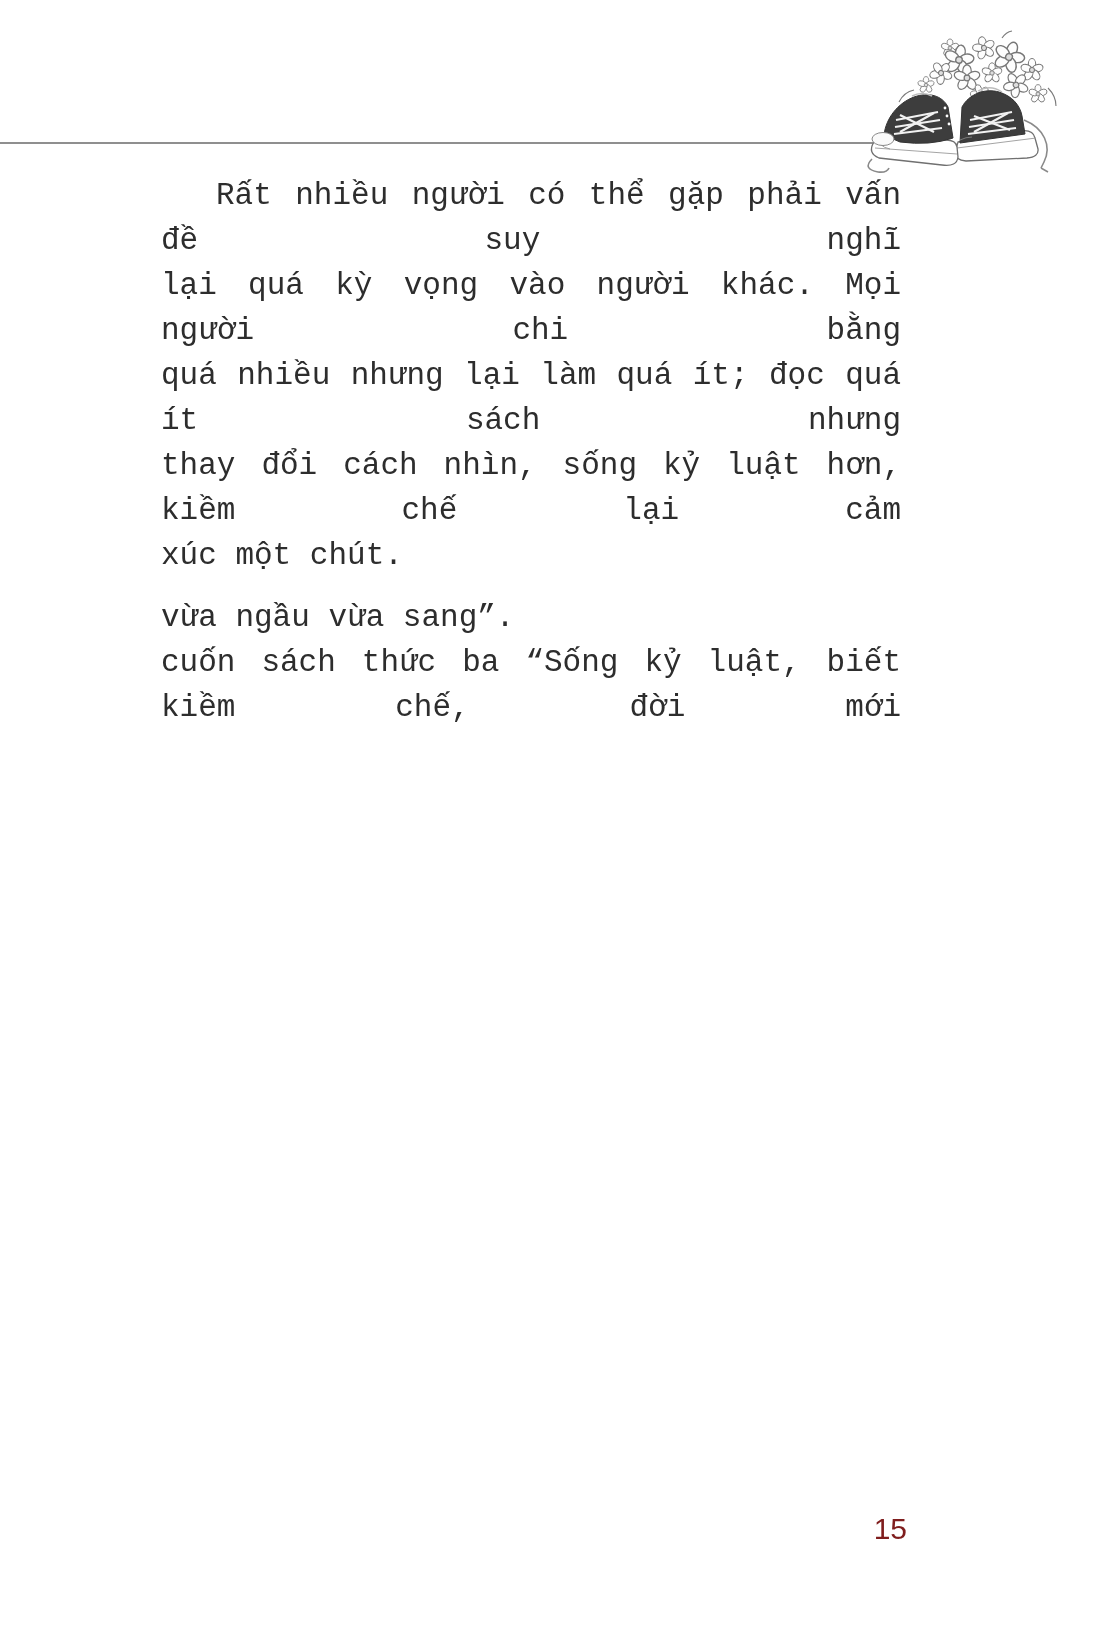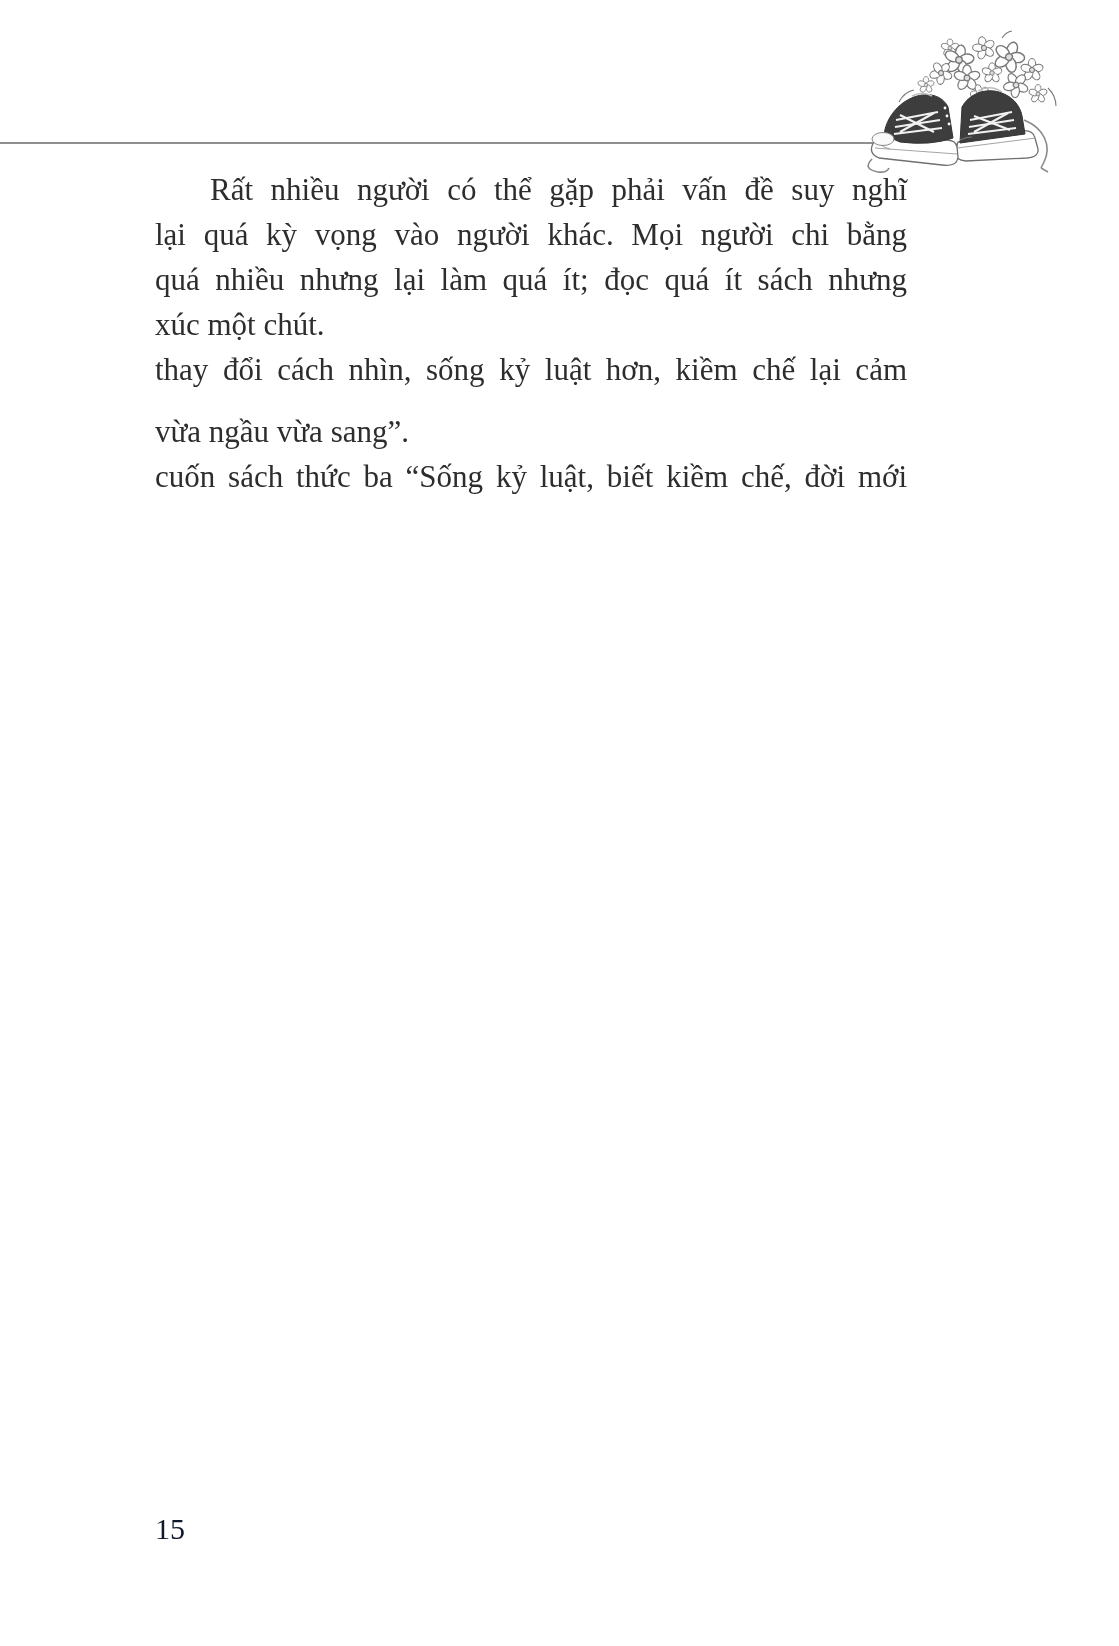--- a/index.html
+++ b/index.html
@@ -33,44 +33,45 @@
   .body-text {
     position: absolute;
     left: 155px;
     top: 167px;
     width: 752px;
     color: #2d2d2d;
     font-size: 31px;
     line-height: 45px;
   }
   .para {
-    margin: 0;
+    margin: 6px;
+    font-family: Liberation Mono, monospace;
   }
   .para + .para {
     margin-top: 17px;
   }
   .line {
     text-align: justify;
     text-align-last: justify;
   }
   .line.first {
     text-indent: 55px;
   }
   .line.last {
     text-align-last: left;
   }
   .page-number {
     position: absolute;
     left: 155px;
     top: 1512px;
     width: 752px;
-    text-align: left;
-    font-family: Liberation Serif, serif;
+    text-align: right;
+    font-family: Liberation Sans, sans-serif;
     font-size: 30px;
-    color: #0f172a;
+    color: #7f1d1d;
   }
   .illustration svg { display: block; width: 100%; height: 100%; }
 </style>
 </head>
 <body>
 
 <div class="page">
 
   <div class="header-rule"></div>
 
@@ -145,22 +146,22 @@
         <path d="M10,131 q-10,10 6,13 q9,1 11,-4"></path>
       </g>
     </svg>
   </div>
 
   <div class="body-text">
     <div class="para">
       <div class="line first">Rất nhiều người có thể gặp phải vấn đề suy nghĩ</div>
       <div class="line">lại quá kỳ vọng vào người khác. Mọi người chi bằng</div>
       <div class="line">quá nhiều nhưng lại làm quá ít; đọc quá ít sách nhưng</div>
+      <div class="line">thay đổi cách nhìn, sống kỷ luật hơn, kiềm chế lại cảm</div>
       <div class="line last">xúc một chút.</div>
-      <div class="line">thay đổi cách nhìn, sống kỷ luật hơn, kiềm chế lại cảm</div>
     </div>
     <div class="para">
       <div class="line last">vừa ngầu vừa sang”.</div>
       <div class="line">cuốn sách thức ba “Sống kỷ luật, biết kiềm chế, đời mới</div>
     </div>
   </div>
 
   <div class="page-number">15</div>
 
 </div>

